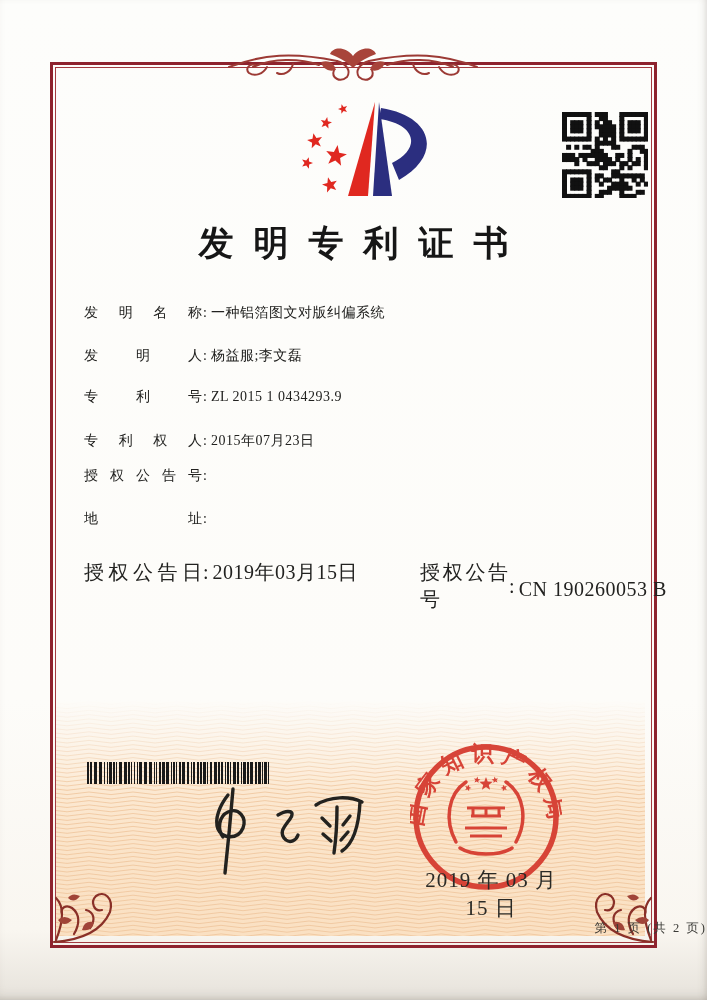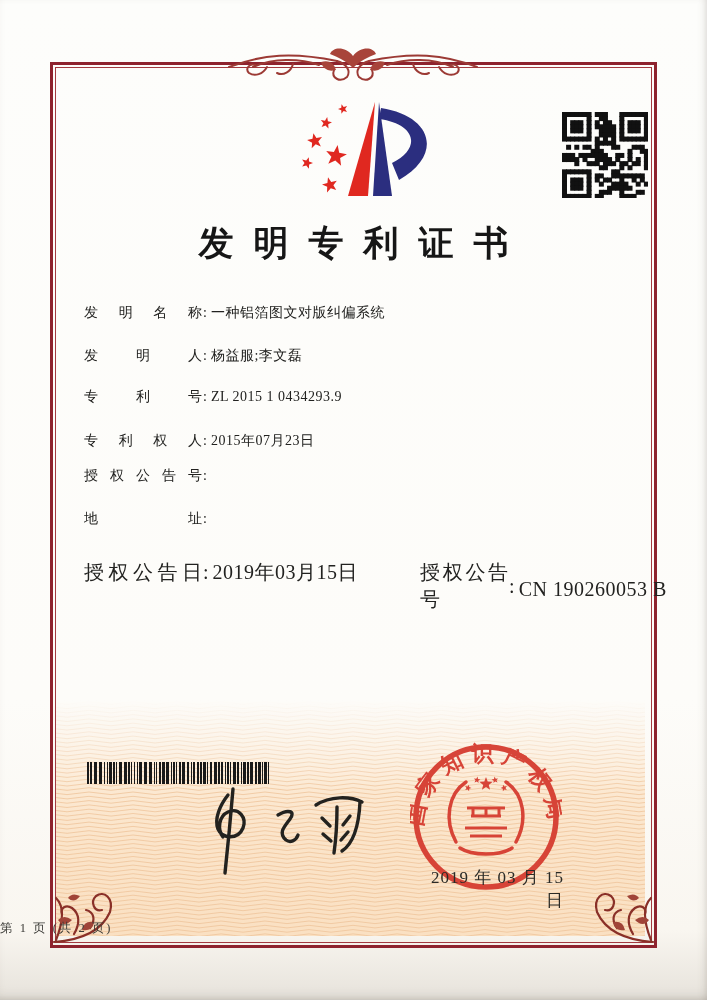--- a/index.html
+++ b/index.html
@@ -53,25 +53,25 @@
   .body-text{
     position:absolute;left:76px;top:590px;width:556px;z-index:2;
     font-size:14.8px;line-height:1.88;color:#343430;text-align:justify;letter-spacing:.4px;
   }
   .body-text p{margin:0;text-indent:2em;}
   .barcode{position:absolute;left:87px;top:762px;z-index:2;}
   .signer{position:absolute;left:85px;top:808px;z-index:2;font-size:16px;color:#2b2b28;letter-spacing:3px;line-height:2.1;}
   .signature{position:absolute;left:192px;top:785px;z-index:3;}
   .seal{position:absolute;left:410px;top:742px;z-index:2;opacity:.95;}
   .seal-date{
-    position:absolute;left:418px;top:866px;width:146px;z-index:3;text-align:right;
-    font-size:17px;color:#2a2a26;letter-spacing:1px;
+    position:absolute;left:418px;top:866px;width:146px;z-index:3;text-align:center;
+    font-size:21px;color:#2a2a26;letter-spacing:1px;
   }
   .footer{
-    position:absolute;left:0;top:920px;width:100%;text-align:left;z-index:2;
+    position:absolute;left:0;top:920px;width:100%;text-align:right;z-index:2;
     font-size:12.5px;color:#3a3a36;letter-spacing:2px;
   }
   .ornament-top{position:absolute;left:223px;top:44px;z-index:3;}
   .corner{position:absolute;z-index:2;}
   .corner-br{right:52px;bottom:56px;}
   .corner-bl{left:52px;bottom:56px;transform:scaleX(-1);}
 </style>
 </head>
 <body>
 

